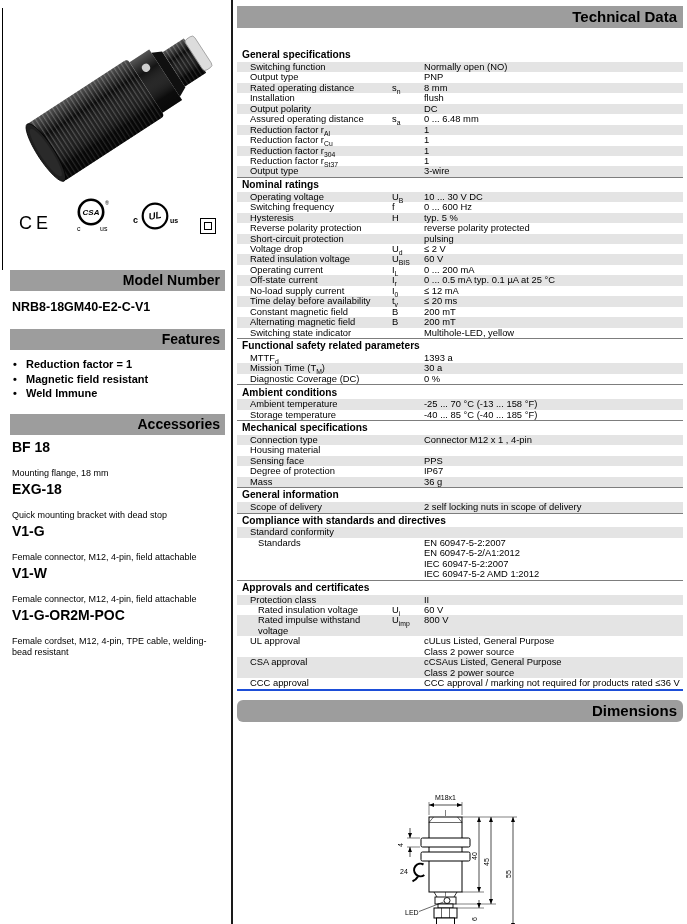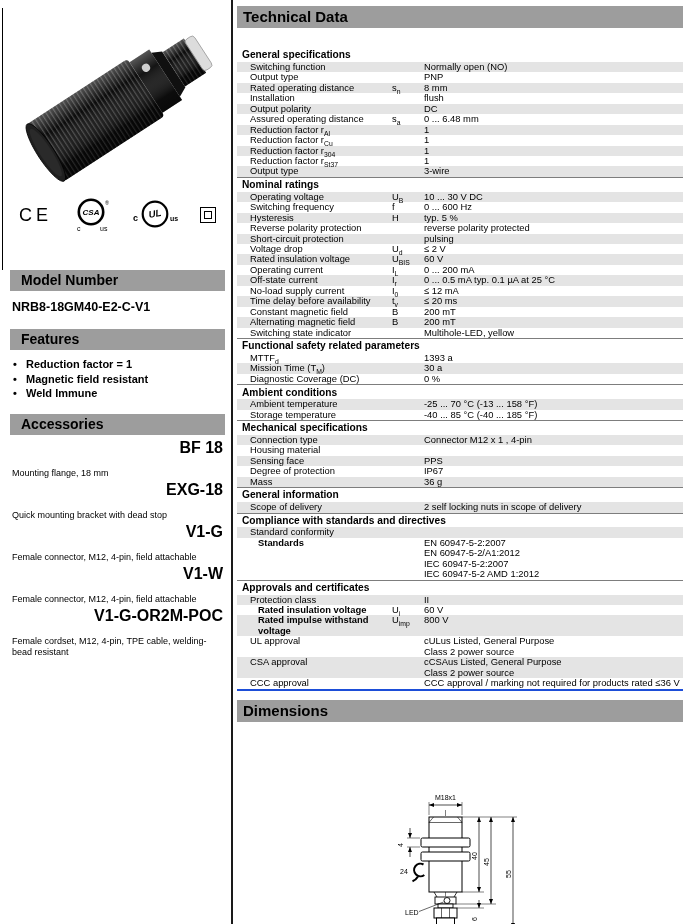--- a/index.html
+++ b/index.html
@@ -11,50 +11,50 @@
   html,body{margin:0;padding:0;background:#fff;}
   .page{
     position:relative;width:687px;height:924px;background:var(--page-bg);
     font-family:"Liberation Sans",sans-serif;color:var(--text);overflow:hidden;
   }
   .divider{position:absolute;left:231px;top:0;bottom:0;width:1.5px;background:#1a1a1a;}
   
   .left{position:absolute;left:0;top:0;width:231px;}
   .photo-frame{margin:8px 5px 0 2px;height:262px;border-left:1px solid #000;padding-top:12px;box-sizing:border-box;}
   .photo-frame svg.sensor{display:block;margin-left:4px;}
-  .marks{display:flex;align-items:center;justify-content:space-between;margin:4px 10px 0 16px;height:38px;}
+  .marks{display:flex;align-items:flex-end;justify-content:space-between;margin:4px 10px 0 16px;height:38px;}
   .ce-text{font-size:18px;letter-spacing:4px;font-weight:400;}
   .sq{width:14px;height:14px;border:1.7px solid #000;display:flex;align-items:center;justify-content:center;}
   .sq-in{width:5.5px;height:5.5px;border:1.7px solid #000;}
-  .bar{background:var(--header-bar-bg);font-weight:700;}
+  .bar{background:var(--header-bar-bg);font-weight:700;text-align:right;}
   .side-bar{margin:0 6px 0 10px;font-size:14px;padding:2px 5px 3px 11px;}
   .model-value{margin:9px 6px 0 12px;font-size:12.5px;font-weight:700;}
   .features-bar{margin-top:15px;}
   ul.features{list-style:none;margin:8px 6px 0 12px;padding:0;}
   ul.features li{font-size:11px;font-weight:700;line-height:13.5px;margin-bottom:1px;padding-left:14px;position:relative;}
   ul.features li::before{content:"•";position:absolute;left:1px;top:0;}
   .accessories-bar{margin-top:13px;}
   .accessories{margin:7px 8px 0 12px;}
-  .acc-name{font-size:16px;font-weight:700;line-height:11.5px;margin-top:5px;text-align:right;}
+  .acc-name{font-size:14px;font-weight:700;line-height:11.5px;margin-top:5px;}
   .acc-desc{font-size:9px;line-height:10.5px;margin-top:15px;}
   
   .right{position:absolute;left:237px;top:0;width:446px;}
   .main-bar{margin-top:6px;font-size:15px;padding:2px 6px 3px 6px;}
   .sections{margin-top:20px;border-bottom:2px solid #1d4ed8;}
   .sec-title{font-size:10.2px;font-weight:700;line-height:11.5px;padding:1.2px 0 1.2px 5px;border-top:1px solid #7d7d7d;}
   .section:first-child .sec-title{border-top:none;}
   .row{display:flex;padding-left:13px;font-size:9.4px;line-height:10.45px;}
   .row.shade{background:var(--row-stripe-bg);}
   .row.ind{padding-left:21px;}
   .lab{width:142px;flex:none;}
-  .row.ind .lab{width:134px;font-weight:bold;}
+  .row.ind .lab{width:134px;}
   .sym{width:32px;flex:none;}
   .val{flex:1;}
   sub{font-size:6.8px;line-height:0;}
-  .dim-bar{margin-top:9px;}
+  .dim-bar{margin-top:9px;border-radius:6px;}
   .drawing{margin:68px 0 0 156px;}
   .drawing svg text{font-family:"Liberation Sans",sans-serif;font-size:7px;fill:#000;}
 </style>
 </head>
 <body>
 
 <div class="page" style="--header-bar-bg: #9d9d9d; --row-stripe-bg: #e4e4e4; --page-bg: #ffffff; --text: #000000;">
   <div class="divider"></div>
 
   <aside class="left">

